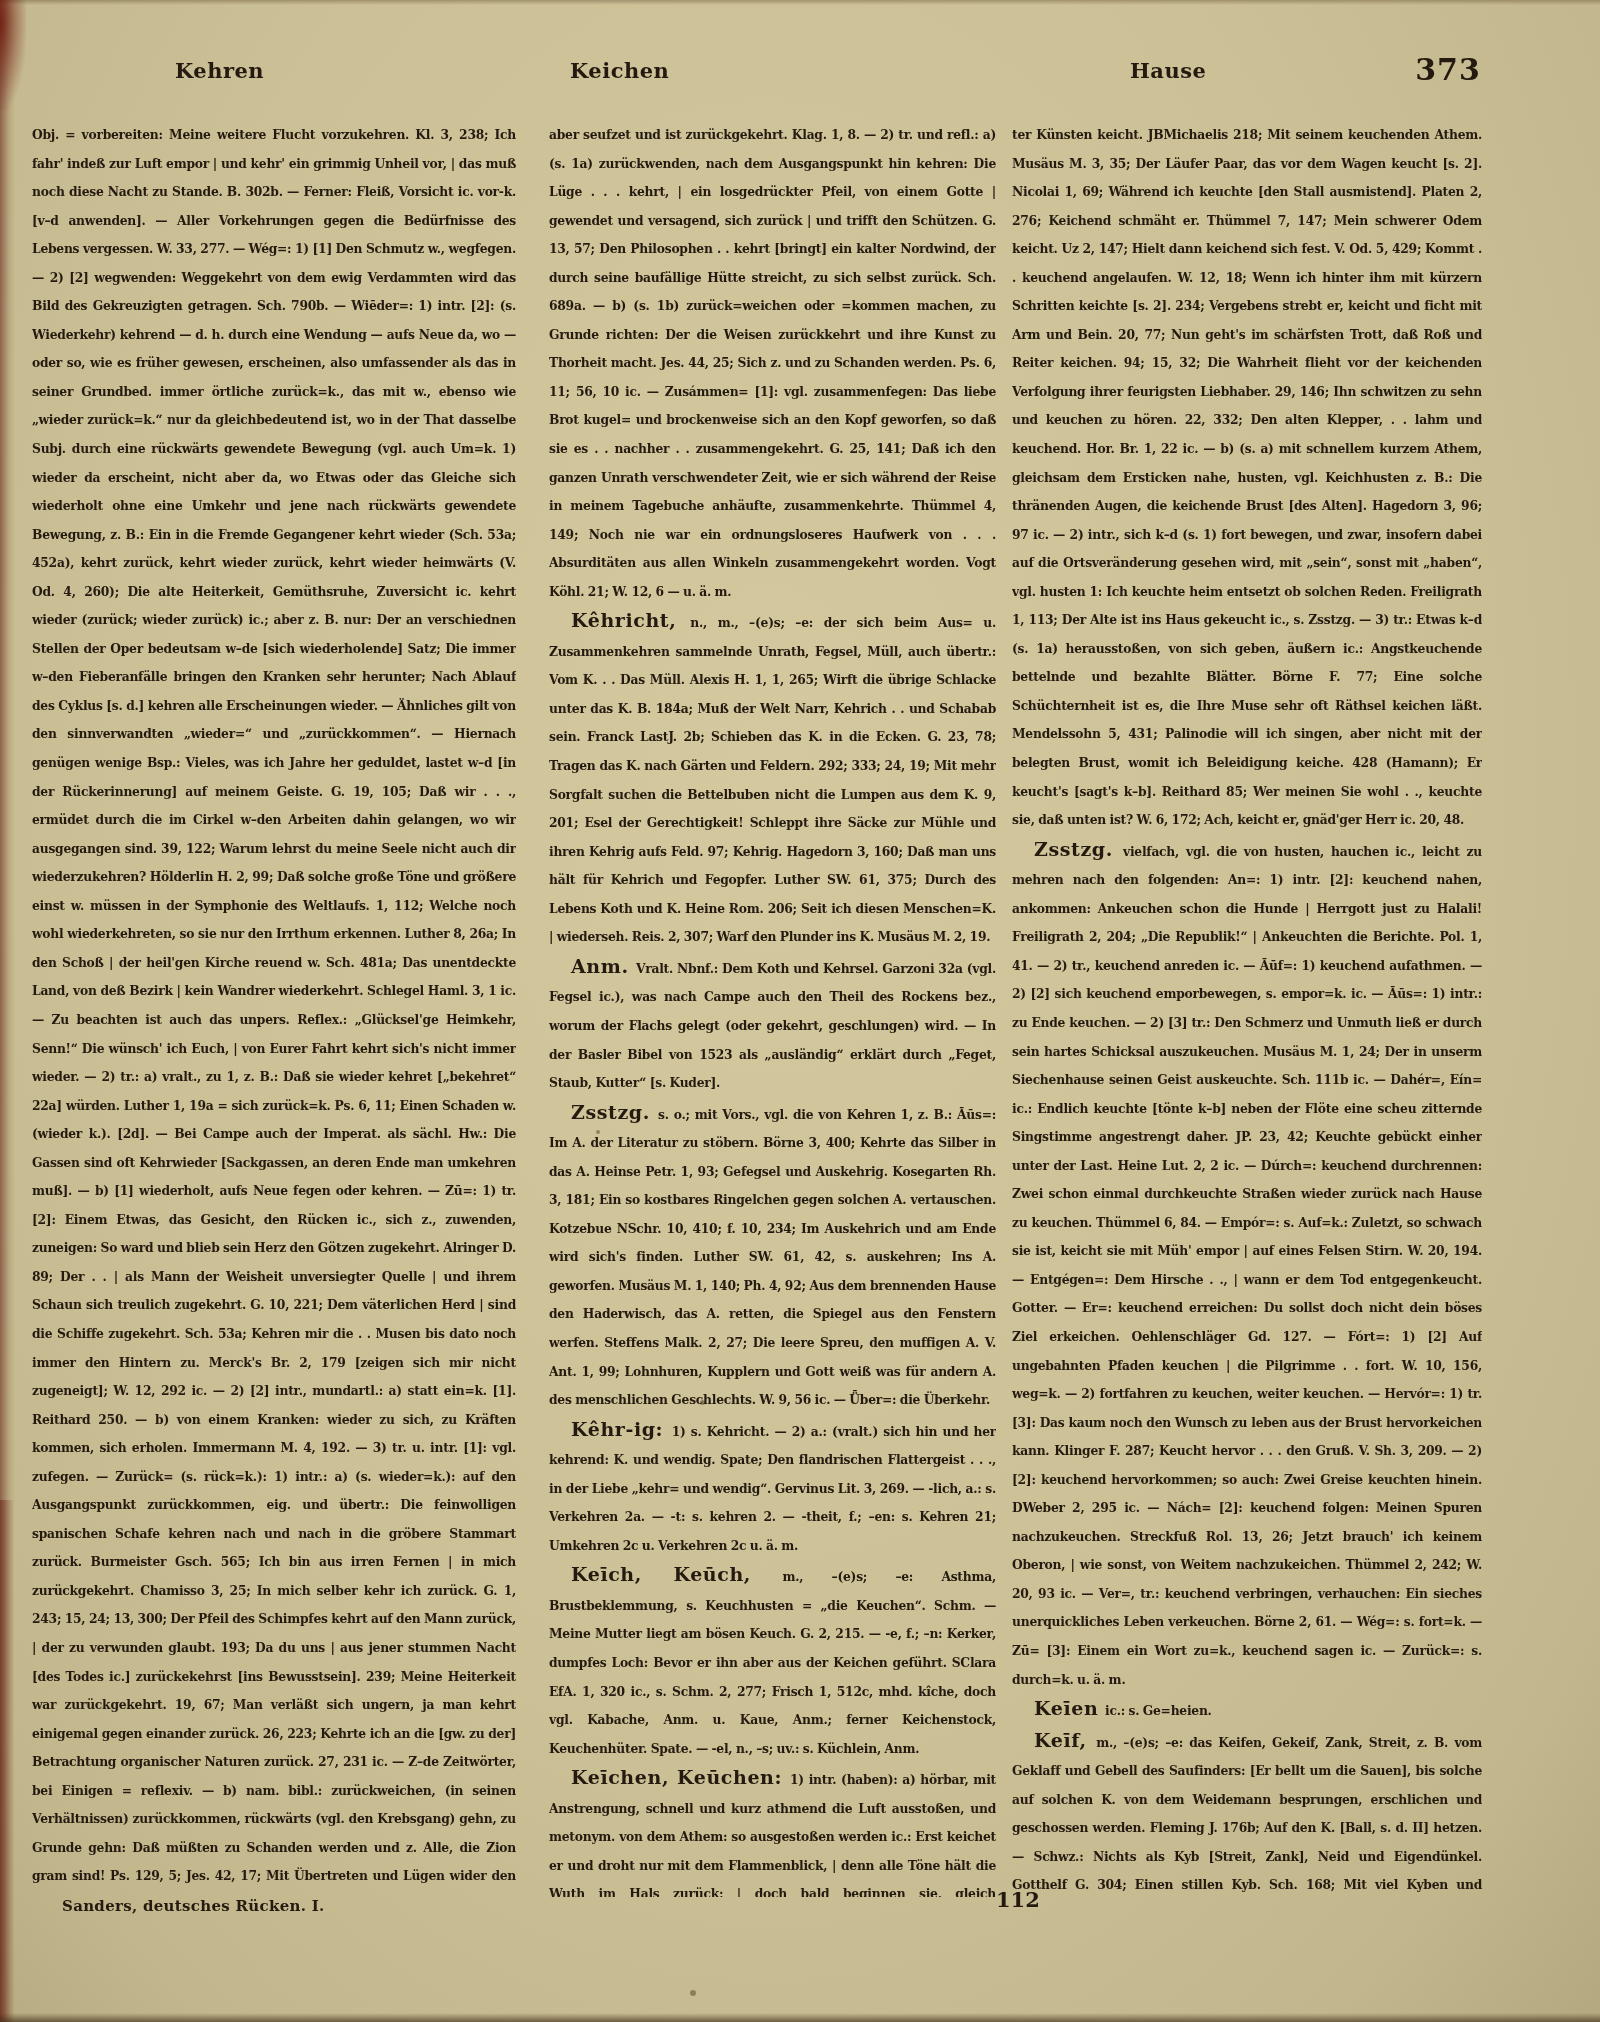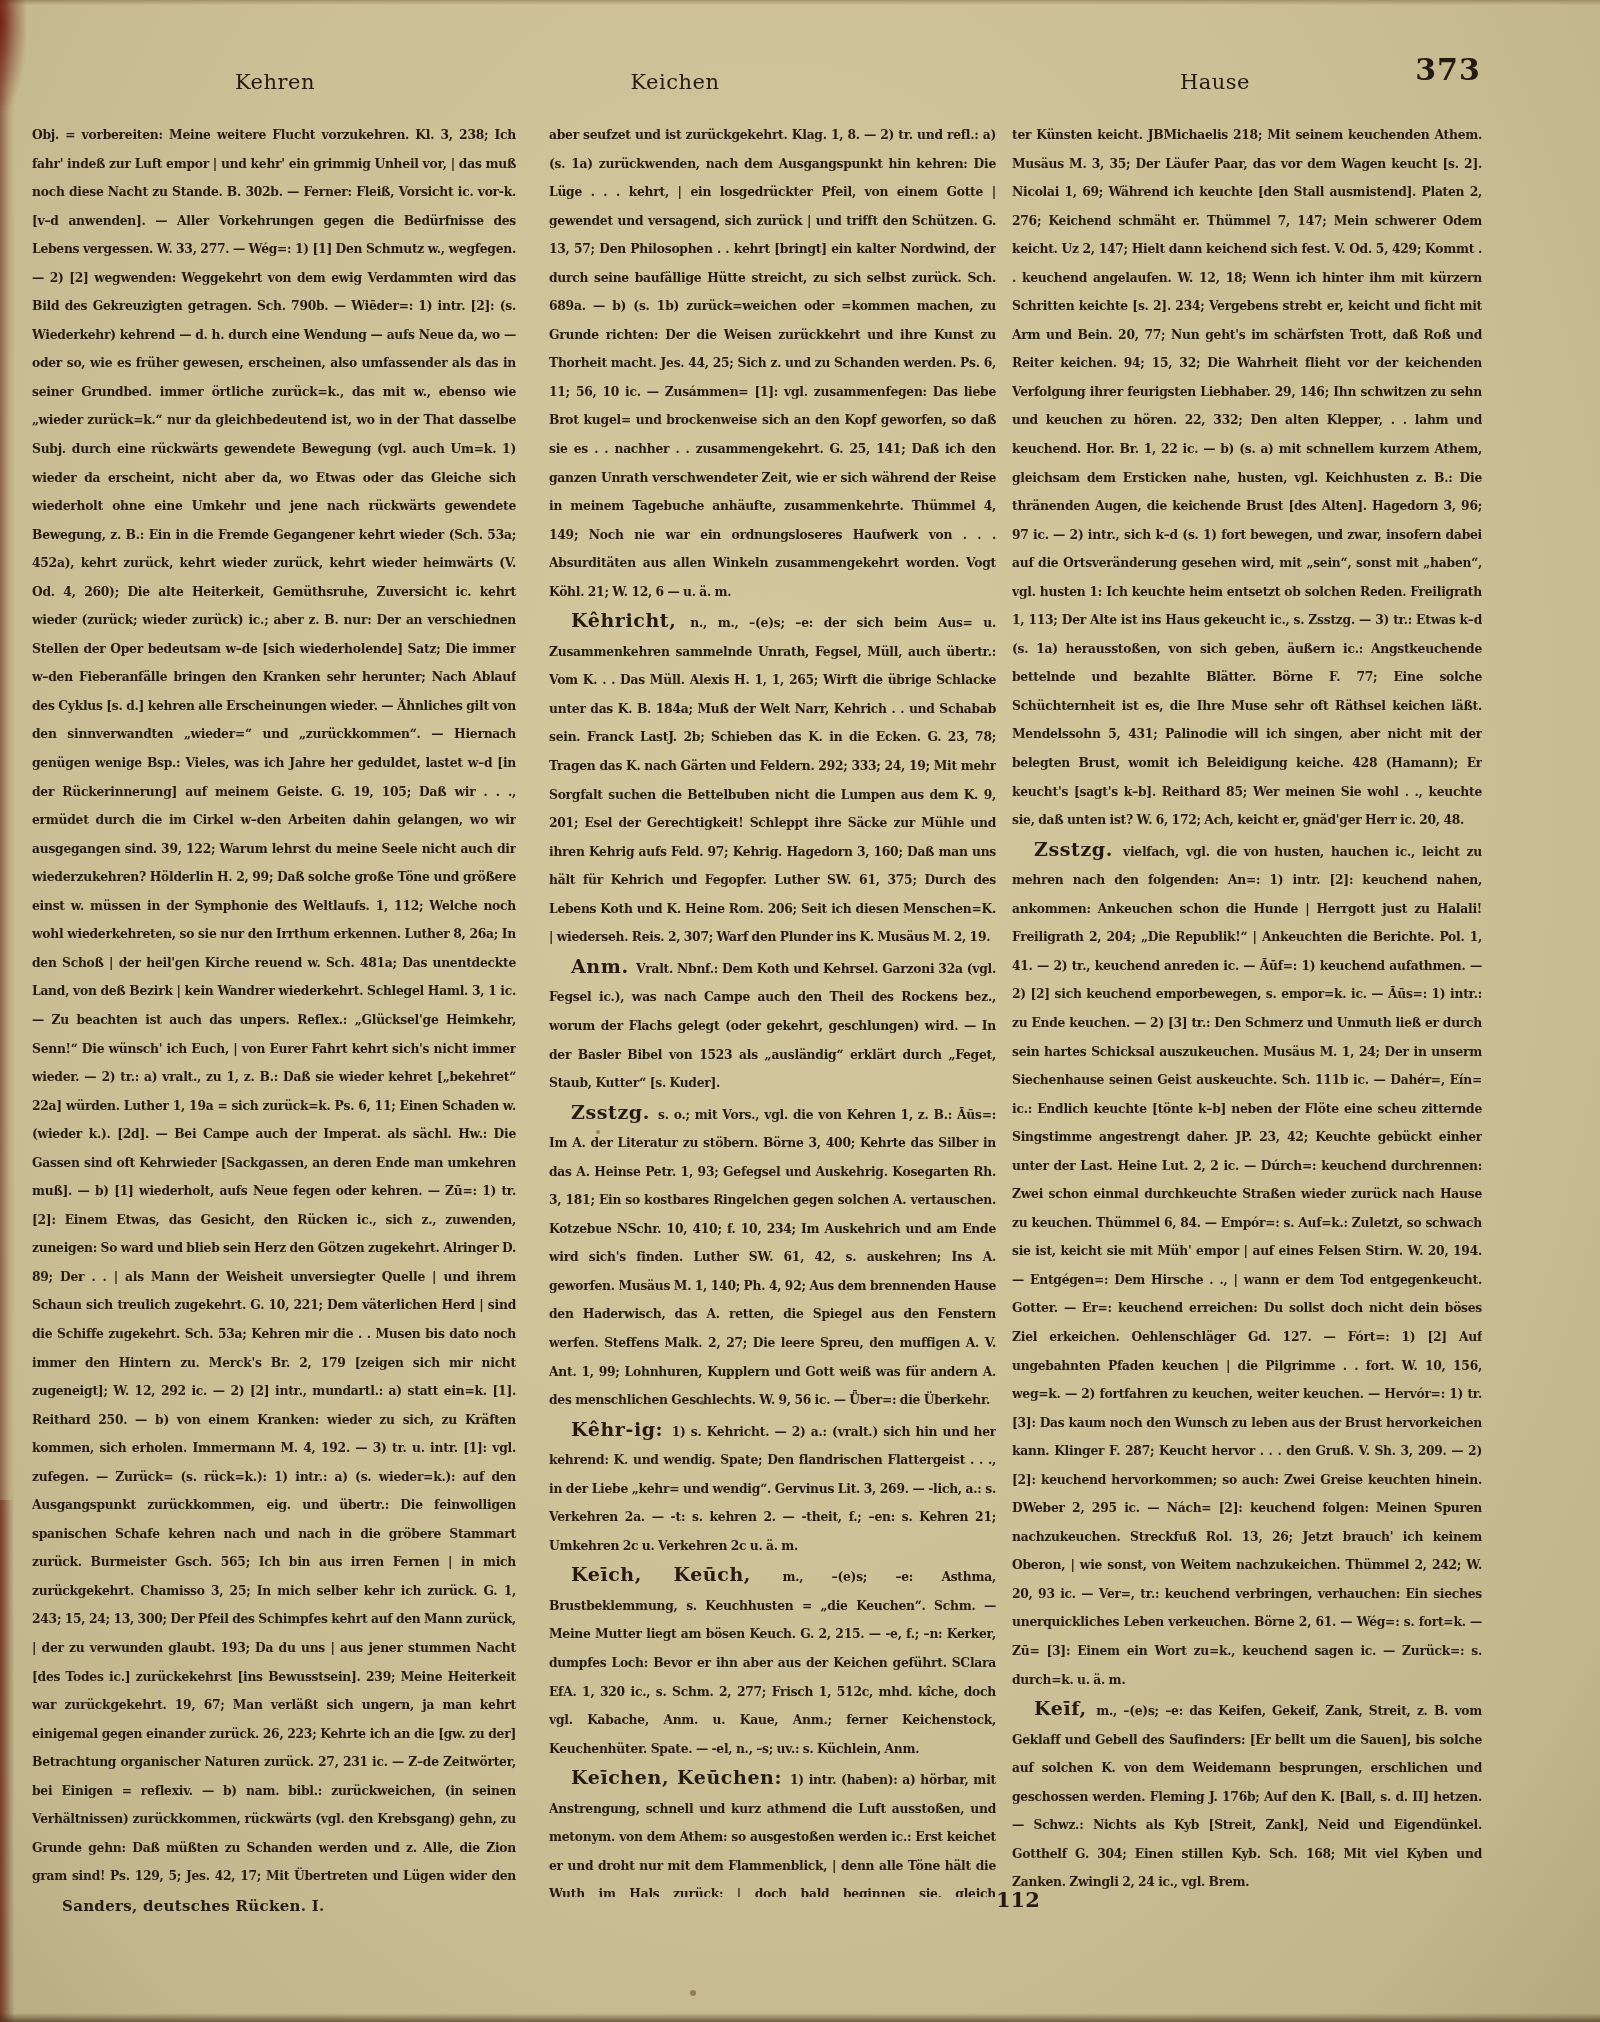--- a/index.html
+++ b/index.html
@@ -20,22 +20,22 @@
     background:radial-gradient(ellipse at 0% 20%, rgba(110,24,12,.85), rgba(110,24,12,0) 75%);}
   .edge-left-blob-bottom{position:absolute;left:0;top:1500px;width:14px;height:522px;
     background:linear-gradient(to right, rgba(100,30,16,.5), rgba(100,30,16,0));}
   .edge-bottom{position:absolute;left:0;bottom:0;width:100%;height:9px;
     background:linear-gradient(to top, rgba(62,42,22,.65), rgba(62,42,22,0));}
   .edge-top{position:absolute;left:0;top:0;width:100%;height:5px;
     background:linear-gradient(to bottom, rgba(80,60,30,.35), rgba(80,60,30,0));}
   .speck{position:absolute;border-radius:50%;background:rgba(70,50,25,.45);}
 
   
-  .running-head{position:absolute;top:58px;height:30px;font-size:21px;font-weight:normal;
-    text-align:center;letter-spacing:.5px;margin-top:12px;}
+  .running-head{position:absolute;top:58px;height:30px;font-size:21px;font-weight:bold;
+    text-align:left;letter-spacing:.5px;}
   .rh-left{left:175px;width:200px;}
   .rh-center{left:570px;width:210px;}
   .rh-right{left:1130px;width:170px;}
   .page-number{position:absolute;top:52px;left:1398px;width:100px;text-align:center;
     font-size:30px;font-weight:bold;letter-spacing:1px;}
 
   
   .col{position:absolute;top:121px;height:1776px;overflow:hidden;
     text-align:justify;font-size:12.3px;font-weight:bold;line-height:28.55px;
     letter-spacing:-0.25px;word-spacing:-0.5px;}
@@ -77,19 +77,20 @@
       <p class="para indent"><span class="lead">Kêhricht, </span>n., m., –(e)s; –e: der sich beim Aus= u. Zusammenkehren sammelnde Unrath, Fegsel, Müll, auch übertr.: Vom K. . . Das Müll. Alexis H. 1, 1, 265; Wirft die übrige Schlacke unter das K. B. 184a; Muß der Welt Narr, Kehrich . . und Schabab sein. Franck LastJ. 2b; Schieben das K. in die Ecken. G. 23, 78; Tragen das K. nach Gärten und Feldern. 292; 333; 24, 19; Mit mehr Sorgfalt suchen die Bettelbuben nicht die Lumpen aus dem K. 9, 201; Esel der Gerechtigkeit! Schleppt ihre Säcke zur Mühle und ihren Kehrig aufs Feld. 97; Kehrig. Hagedorn 3, 160; Daß man uns hält für Kehrich und Fegopfer. Luther SW. 61, 375; Durch des Lebens Koth und K. Heine Rom. 206; Seit ich diesen Menschen=K. | wiederseh. Reis. 2, 307; Warf den Plunder ins K. Musäus M. 2, 19.</p>
       <p class="para indent"><span class="lead">Anm. </span>Vralt. Nbnf.: Dem Koth und Kehrsel. Garzoni 32a (vgl. Fegsel ic.), was nach Campe auch den Theil des Rockens bez., worum der Flachs gelegt (oder gekehrt, geschlungen) wird. — In der Basler Bibel von 1523 als „ausländig“ erklärt durch „Feget, Staub, Kutter“ [s. Kuder].</p>
       <p class="para indent"><span class="lead">Zsstzg. </span>s. o.; mit Vors., vgl. die von Kehren 1, z. B.: Āūs=: Im A. der Literatur zu stöbern. Börne 3, 400; Kehrte das Silber in das A. Heinse Petr. 1, 93; Gefegsel und Auskehrig. Kosegarten Rh. 3, 181; Ein so kostbares Ringelchen gegen solchen A. vertauschen. Kotzebue NSchr. 10, 410; f. 10, 234; Im Auskehrich und am Ende wird sich's finden. Luther SW. 61, 42, s. auskehren; Ins A. geworfen. Musäus M. 1, 140; Ph. 4, 92; Aus dem brennenden Hause den Haderwisch, das A. retten, die Spiegel aus den Fenstern werfen. Steffens Malk. 2, 27; Die leere Spreu, den muffigen A. V. Ant. 1, 99; Lohnhuren, Kupplern und Gott weiß was für andern A. des menschlichen Geschlechts. W. 9, 56 ic. — Ǖber=: die Überkehr.</p>
       <p class="para indent"><span class="lead">Kêhr-ig: </span>1) s. Kehricht. — 2) a.: (vralt.) sich hin und her kehrend: K. und wendig. Spate; Den flandrischen Flattergeist . . ., in der Liebe „kehr= und wendig“. Gervinus Lit. 3, 269. — -lich, a.: s. Verkehren 2a. — -t: s. kehren 2. — -theit, f.; –en: s. Kehren 21; Umkehren 2c u. Verkehren 2c u. ä. m.</p>
       <p class="para indent"><span class="lead">Keīch, Keūch, </span>m., –(e)s; –e: Asthma, Brustbeklemmung, s. Keuchhusten = „die Keuchen“. Schm. — Meine Mutter liegt am bösen Keuch. G. 2, 215. — -e, f.; –n: Kerker, dumpfes Loch: Bevor er ihn aber aus der Keichen geführt. SClara EfA. 1, 320 ic., s. Schm. 2, 277; Frisch 1, 512c, mhd. kîche, doch vgl. Kabache, Anm. u. Kaue, Anm.; ferner Keichenstock, Keuchenhüter. Spate. — -el, n., –s; uv.: s. Küchlein, Anm.</p>
       <p class="para indent"><span class="lead">Keīchen, Keūchen: </span>1) intr. (haben): a) hörbar, mit Anstrengung, schnell und kurz athmend die Luft ausstoßen, und metonym. von dem Athem: so ausgestoßen werden ic.: Erst keichet er und droht nur mit dem Flammenblick, | denn alle Töne hält die Wuth im Hals zurück; | doch bald beginnen sie, gleich schrecklichen Gewittern, | die bangen Lüfte zu erschüttern. | „Du lügst“, so donnert er. Alringer D. 154; In diesen Adern keucht dein unglückselig Leben. Beck Arm. 260; Sie schleppt mit keichend=wankenden Schritten | eine große Tafel. G. 2, 120; 5, 142; So keuchten die Weiber und Kinder mit Bündeln sich schleppend, | unter Körben ic. 8; Da grub er tief und schwitzt' und keichte. Hagedorn 2, 246; 287; Keuchte unter einer ungeheuren Bürde. Klinger F. 41; [Der Hund], der noch für [vor] lau-</p>
     </div>
   <div class="col col-3">
       <p class="para">ter Künsten keicht. JBMichaelis 218; Mit seinem keuchenden Athem. Musäus M. 3, 35; Der Läufer Paar, das vor dem Wagen keucht [s. 2]. Nicolai 1, 69; Während ich keuchte [den Stall ausmistend]. Platen 2, 276; Keichend schmäht er. Thümmel 7, 147; Mein schwerer Odem keicht. Uz 2, 147; Hielt dann keichend sich fest. V. Od. 5, 429; Kommt . . keuchend angelaufen. W. 12, 18; Wenn ich hinter ihm mit kürzern Schritten keichte [s. 2]. 234; Vergebens strebt er, keicht und ficht mit Arm und Bein. 20, 77; Nun geht's im schärfsten Trott, daß Roß und Reiter keichen. 94; 15, 32; Die Wahrheit flieht vor der keichenden Verfolgung ihrer feurigsten Liebhaber. 29, 146; Ihn schwitzen zu sehn und keuchen zu hören. 22, 332; Den alten Klepper, . . lahm und keuchend. Hor. Br. 1, 22 ic. — b) (s. a) mit schnellem kurzem Athem, gleichsam dem Ersticken nahe, husten, vgl. Keichhusten z. B.: Die thränenden Augen, die keichende Brust [des Alten]. Hagedorn 3, 96; 97 ic. — 2) intr., sich k–d (s. 1) fort bewegen, und zwar, insofern dabei auf die Ortsveränderung gesehen wird, mit „sein“, sonst mit „haben“, vgl. husten 1: Ich keuchte heim entsetzt ob solchen Reden. Freiligrath 1, 113; Der Alte ist ins Haus gekeucht ic., s. Zsstzg. — 3) tr.: Etwas k–d (s. 1a) herausstoßen, von sich geben, äußern ic.: Angstkeuchende bettelnde und bezahlte Blätter. Börne F. 77; Eine solche Schüchternheit ist es, die Ihre Muse sehr oft Räthsel keichen läßt. Mendelssohn 5, 431; Palinodie will ich singen, aber nicht mit der belegten Brust, womit ich Beleidigung keiche. 428 (Hamann); Er keucht's [sagt's k–b]. Reithard 85; Wer meinen Sie wohl . ., keuchte sie, daß unten ist? W. 6, 172; Ach, keicht er, gnäd'ger Herr ic. 20, 48.</p>
       <p class="para indent"><span class="lead">Zsstzg. </span>vielfach, vgl. die von husten, hauchen ic., leicht zu mehren nach den folgenden: An=: 1) intr. [2]: keuchend nahen, ankommen: Ankeuchen schon die Hunde | Herrgott just zu Halali! Freiligrath 2, 204; „Die Republik!“ | Ankeuchten die Berichte. Pol. 1, 41. — 2) tr., keuchend anreden ic. — Āūf=: 1) keuchend aufathmen. — 2) [2] sich keuchend emporbewegen, s. empor=k. ic. — Āūs=: 1) intr.: zu Ende keuchen. — 2) [3] tr.: Den Schmerz und Unmuth ließ er durch sein hartes Schicksal auszukeuchen. Musäus M. 1, 24; Der in unserm Siechenhause seinen Geist auskeuchte. Sch. 111b ic. — Dahér=, Eín= ic.: Endlich keuchte [tönte k–b] neben der Flöte eine scheu zitternde Singstimme angestrengt daher. JP. 23, 42; Keuchte gebückt einher unter der Last. Heine Lut. 2, 2 ic. — Dúrch=: keuchend durchrennen: Zwei schon einmal durchkeuchte Straßen wieder zurück nach Hause zu keuchen. Thümmel 6, 84. — Empór=: s. Auf=k.: Zuletzt, so schwach sie ist, keicht sie mit Müh' empor | auf eines Felsen Stirn. W. 20, 194. — Entgégen=: Dem Hirsche . ., | wann er dem Tod entgegenkeucht. Gotter. — Er=: keuchend erreichen: Du sollst doch nicht dein böses Ziel erkeichen. Oehlenschläger Gd. 127. — Fórt=: 1) [2] Auf ungebahnten Pfaden keuchen | die Pilgrimme . . fort. W. 10, 156, weg=k. — 2) fortfahren zu keuchen, weiter keuchen. — Hervór=: 1) tr. [3]: Das kaum noch den Wunsch zu leben aus der Brust hervorkeichen kann. Klinger F. 287; Keucht hervor . . . den Gruß. V. Sh. 3, 209. — 2) [2]: keuchend hervorkommen; so auch: Zwei Greise keuchten hinein. DWeber 2, 295 ic. — Nách= [2]: keuchend folgen: Meinen Spuren nachzukeuchen. Streckfuß Rol. 13, 26; Jetzt brauch' ich keinem Oberon, | wie sonst, von Weitem nachzukeichen. Thümmel 2, 242; W. 20, 93 ic. — Ver=, tr.: keuchend verbringen, verhauchen: Ein sieches unerquickliches Leben verkeuchen. Börne 2, 61. — Wég=: s. fort=k. — Zū= [3]: Einem ein Wort zu=k., keuchend sagen ic. — Zurück=: s. durch=k. u. ä. m.</p>
+      <p class="para indent"><span class="lead">Keīen </span>ic.: s. Ge=heien.</p>
       <p class="para indent"><span class="lead">Keīf, </span>m., –(e)s; –e: das Keifen, Gekeif, Zank, Streit, z. B. vom Geklaff und Gebell des Saufinders: [Er bellt um die Sauen], bis solche auf solchen K. von dem Weidemann besprungen, erschlichen und geschossen werden. Fleming J. 176b; Auf den K. [Ball, s. d. II] hetzen. — Schwz.: Nichts als Kyb [Streit, Zank], Neid und Eigendünkel. Gotthelf G. 304; Einen stillen Kyb. Sch. 168; Mit viel Kyben und Zanken. Zwingli 2, 24 ic., vgl. Brem.</p>
     </div>
 
   <div class="signature">Sanders, deutsches Rücken. I.</div>
   <div class="sheet-number">112</div>
 
 </div>
 
 </body></html>

